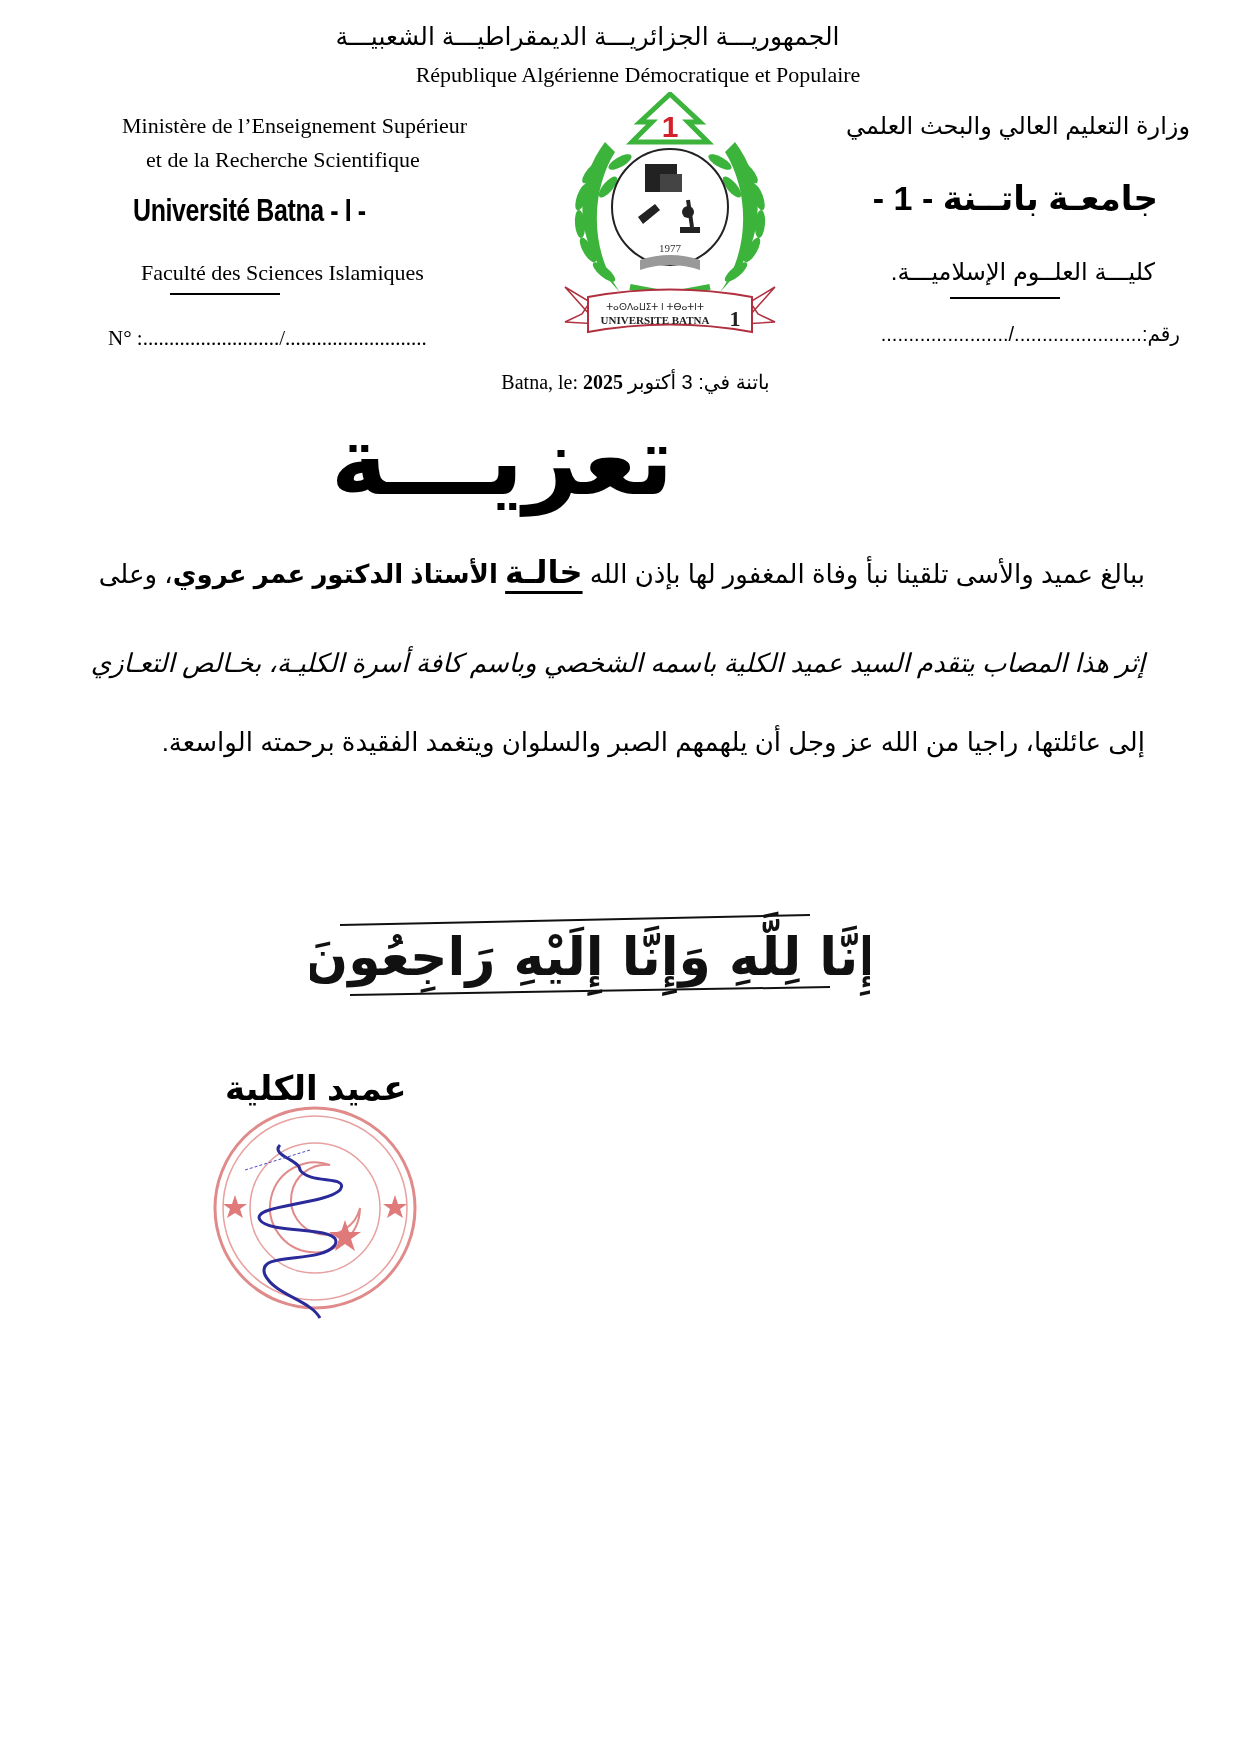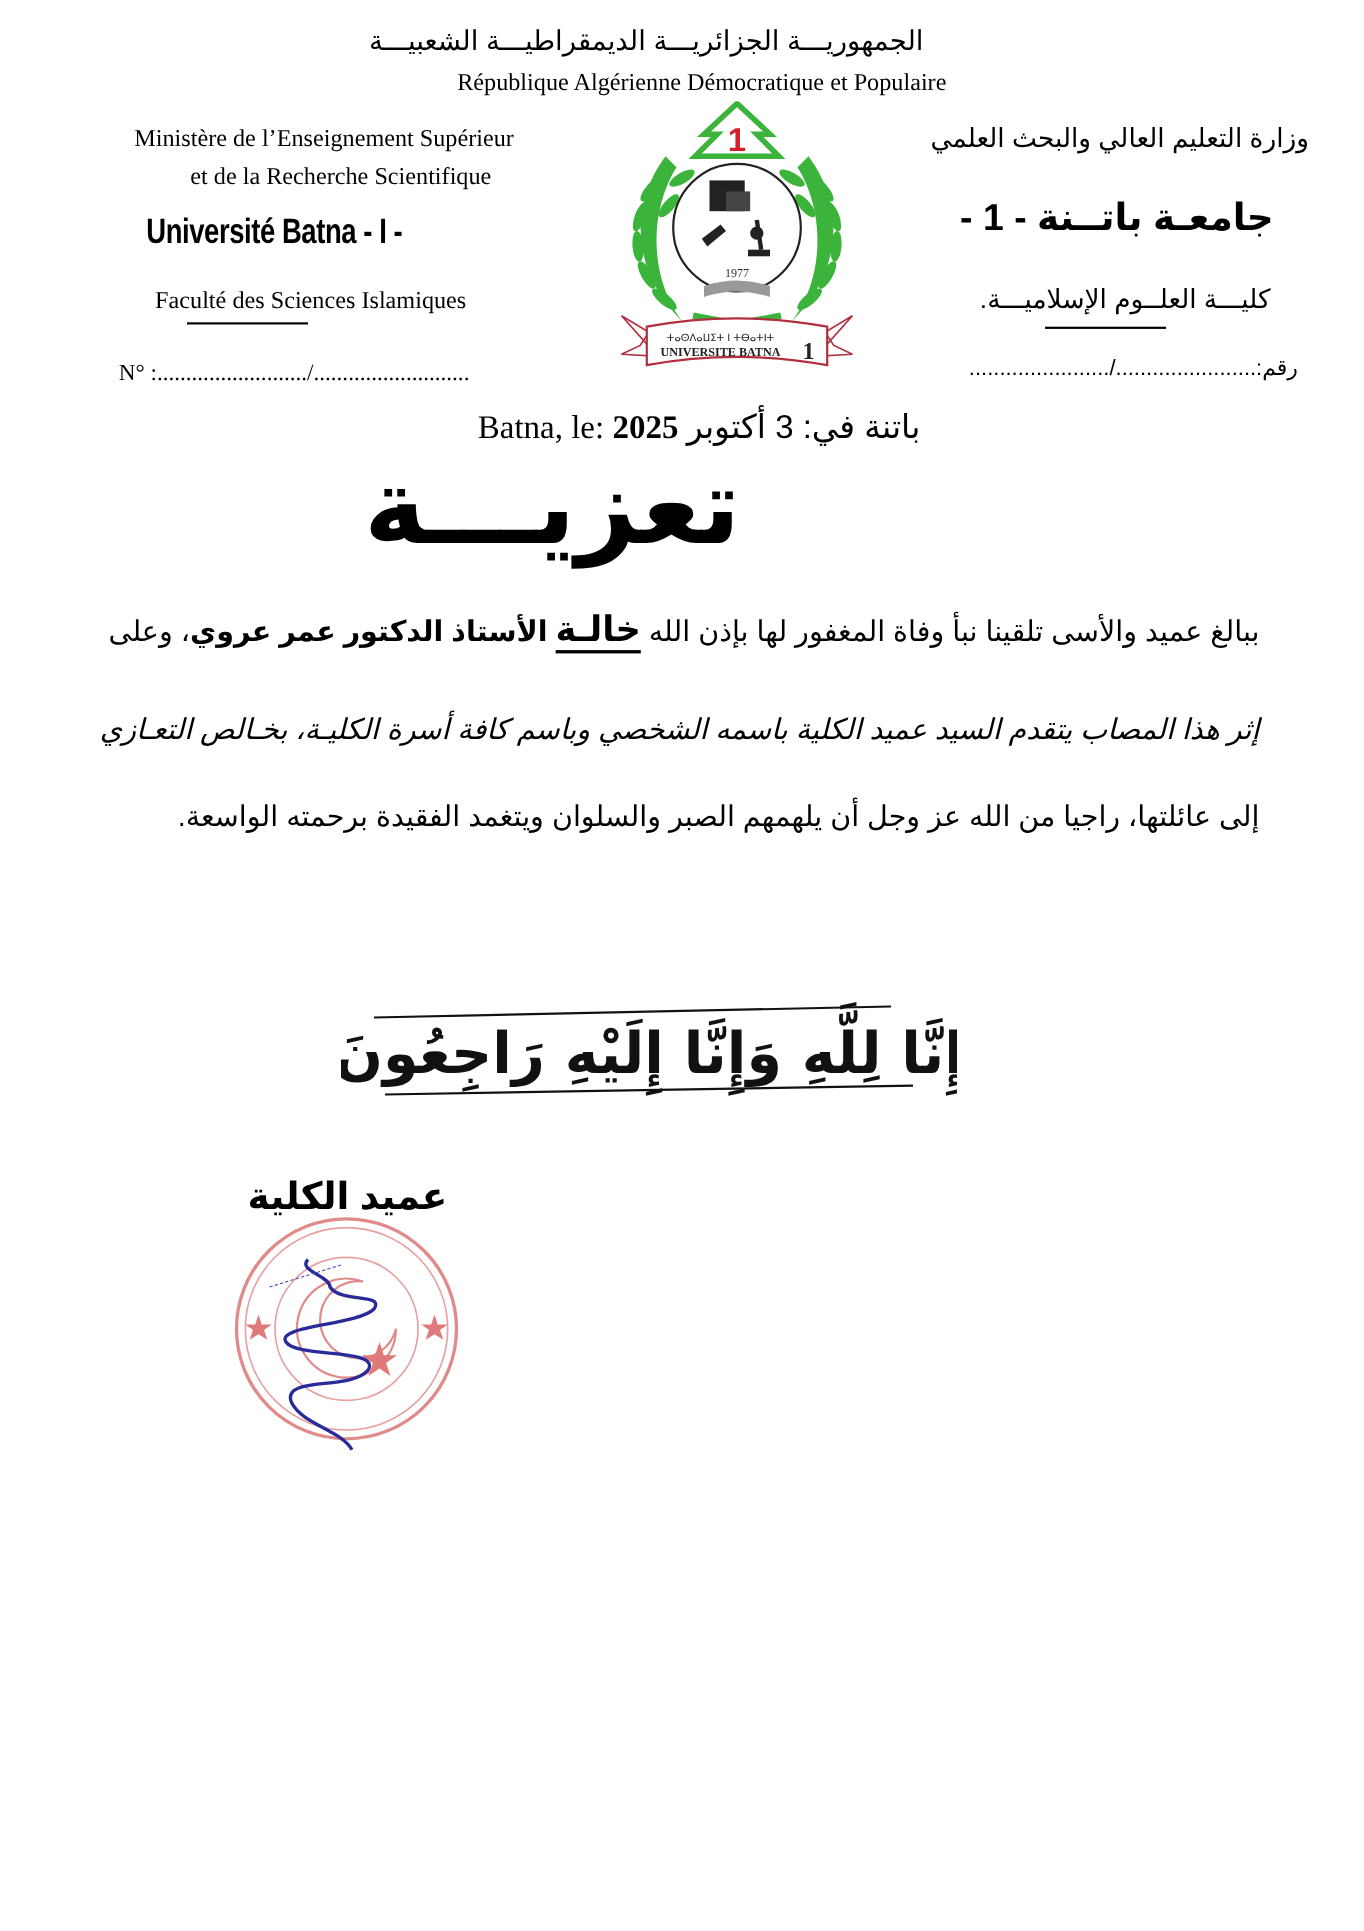--- a/index.html
+++ b/index.html
@@ -6,35 +6,35 @@
     html, body { width: 1240px; height: 1755px; background: #ffffff; overflow: hidden; }
     body { position: relative; color: #000; font-family: "Liberation Serif", serif; }
     .abs { position: absolute; white-space: nowrap; }
     .ar { font-family: "Liberation Sans", "DejaVu Sans", sans-serif; direction: rtl; }
     .fr { font-family: "Liberation Serif", serif; padding-left: 36px; }
 
     #rep-ar { left: 0; width: 1140px; top: 22px; text-align: center; font-size: 25px; padding-left: 35px; }
     #rep-fr { left: 0; width: 1240px; top: 62px; text-align: center; font-size: 22px; }
 
     #min-fr-1 { left: 86px; top: 113px; font-size: 22px; }
-    #min-fr-2 { left: 110px; top: 147px; font-size: 22px; margin-left: 27px; }
+    #min-fr-2 { left: 110px; top: 147px; font-size: 22px; }
     #univ-fr { left: 133px; top: 192px; font-size: 32px; font-weight: bold; font-family: "Liberation Sans", sans-serif; transform: scaleX(0.78); transform-origin: left; letter-spacing: -0.5px; }
     #fac-fr { left: 105px; top: 260px; font-size: 22px; }
     #fac-fr-underline { left: 170px; top: 293px; width: 110px; height: 1.5px; background: #000; }
     #num-fr { left: 72px; top: 326px; font-size: 21px; }
 
     #min-ar { right: 50px; top: 112px; font-size: 24px; }
     #univ-ar { right: 82px; top: 178px; font-size: 34px; font-weight: bold; }
     #fac-ar { right: 85px; top: 258px; font-size: 24px; }
     #fac-ar-underline { left: 950px; top: 297px; width: 110px; height: 1.5px; background: #000; }
     #num-ar { right: 60px; top: 322px; font-size: 20px; }
 
     #logo { left: 560px; top: 92px; width: 220px; height: 245px; }
 
-    #date-line { left: 0; width: 1240px; top: 370px; text-align: center; font-size: 30px; padding-left: 31px; }
+    #date-line { left: 0; width: 1240px; top: 370px; text-align: center; font-size: 20px; padding-left: 31px; }
     #date-line .ar-part { font-family: "Liberation Sans", sans-serif; }
     #date-line .year { font-weight: bold; }
 
     #title { left: 0; width: 1004px; top: 405px; text-align: center; font-size: 96px; font-weight: bold; }
 
     .para { right: 95px; font-size: 26px; }
     #line-1 { top: 553px; }
     #line-1 .hl { font-weight: bold; }
     #line-1 .kh { font-weight: bold; font-size: 32px; text-decoration: underline; text-underline-offset: 8px; }
     #line-2 { top: 648px; font-style: italic; }

